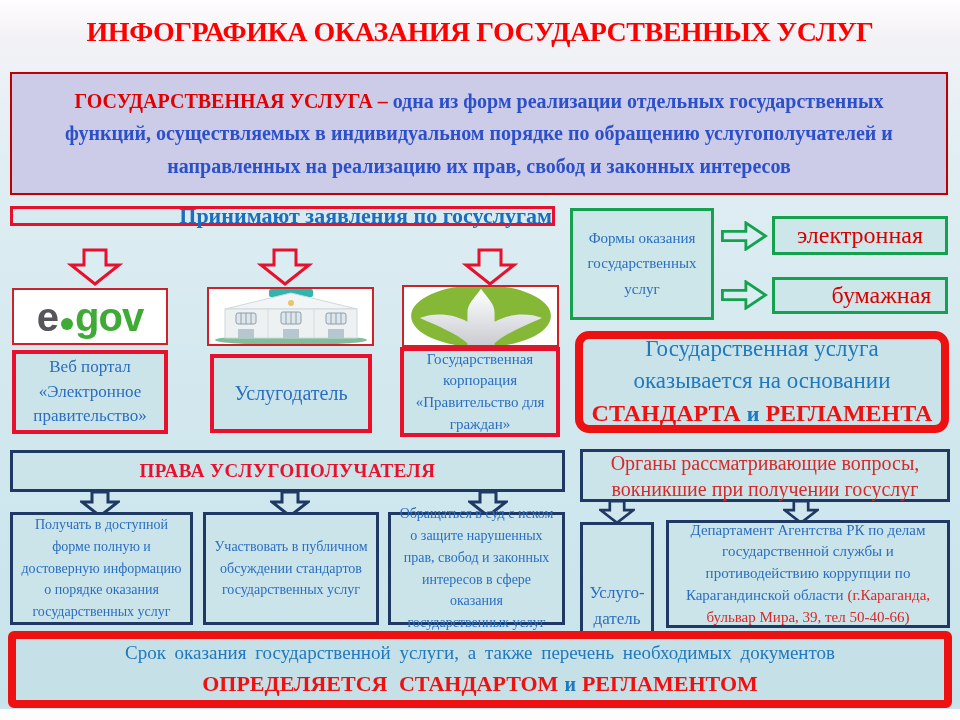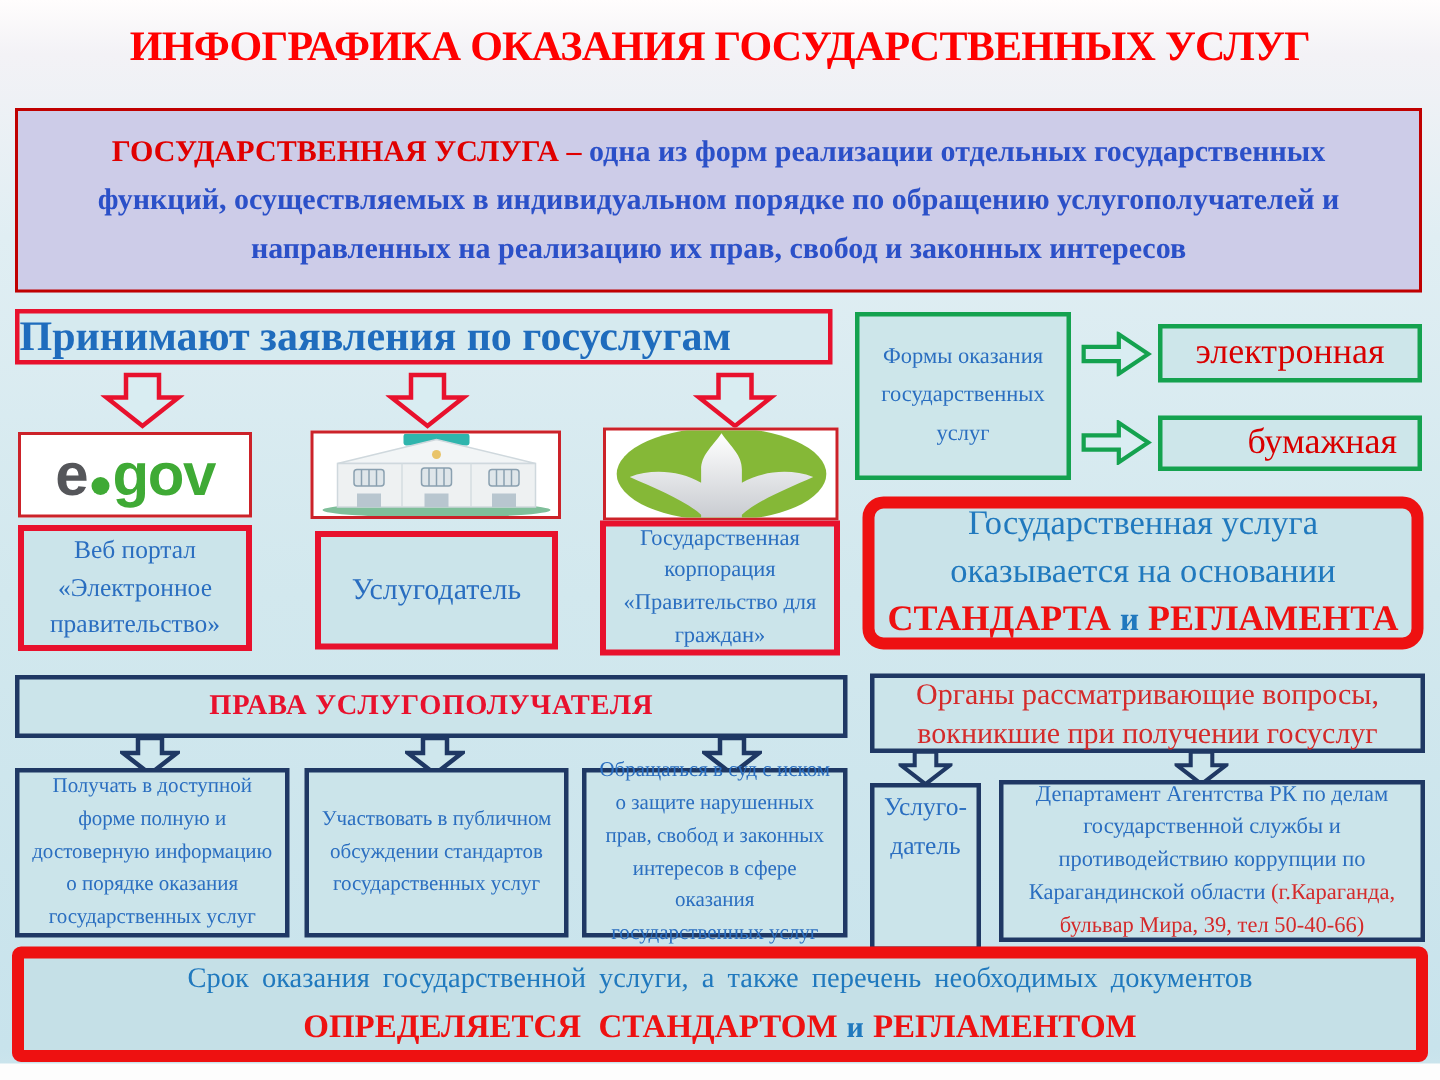--- a/index.html
+++ b/index.html
@@ -15,23 +15,23 @@
     font-size:28px;letter-spacing:-0.5px;
   }
   .def-box{
     left:10px;top:72px;width:938px;height:123px;background:#cdcce8;border:2px solid #c00000;
     display:flex;align-items:center;justify-content:center;text-align:center;
     font-size:20px;font-weight:bold;line-height:1.62;padding:6px 18px;
   }
   .def-term{color:#e00000;}
   .def-body{color:#2b50c8;}
   .hdr-accept{
-    left:10px;top:206px;width:545px;height:37px;background:#d6eaef;border:3px solid #e8112d;
-    display:flex;align-items:center;justify-content:flex-start;
-    color:#1f6cbd;font-weight:bold;font-size:28px;
+    left:10px;top:206px;width:545px;height:20px;background:#d6eaef;border:3px solid #e8112d;
+    display:flex;align-items:center;justify-content:flex-end;
+    color:#1f6cbd;font-weight:bold;font-size:22px;
   }
   .logo-box{background:#ffffff;border:2px solid #cc2229;display:flex;align-items:center;justify-content:center;overflow:hidden;}
   .label-box{
     background:#cbe4ea;border:4px solid #e8112d;color:#2a6ec0;
     display:flex;align-items:center;justify-content:center;text-align:center;line-height:1.45;
   }
   .forms-box{
     left:570px;top:208px;width:144px;height:112px;background:#cde6ea;border:3px solid #14a24f;
     display:flex;align-items:center;justify-content:center;text-align:center;
     color:#2a6ec0;font-size:15px;line-height:1.7;padding:20px;
@@ -57,21 +57,21 @@
     display:flex;align-items:center;justify-content:center;text-align:center;
     color:#2a6ec0;font-size:14px;line-height:1.55;padding:4px 8px;top:512px;height:113px;
   }
   .hdr-review{
     left:580px;top:449px;width:370px;height:53px;
     display:flex;align-items:center;justify-content:center;text-align:center;
     color:#d42a2a;font-size:20px;line-height:1.3;
   }
   .provider-box{
     left:580px;top:522px;width:74px;height:112px;
-    display:flex;align-items:flex-start;justify-content:center;text-align:center;
+    display:flex;align-items:flex-end;justify-content:center;text-align:center;
     color:#2a6ec0;font-size:17px;line-height:1.5;
   }
   .dept-box{
     left:666px;top:520px;width:284px;height:108px;
     display:flex;align-items:center;justify-content:center;text-align:center;
     font-size:15px;line-height:1.45;padding:4px 8px;
   }
   .dept-main{color:#2a6ec0;}
   .dept-addr{color:#d42a2a;text-align:center;}
   .footer-box{

